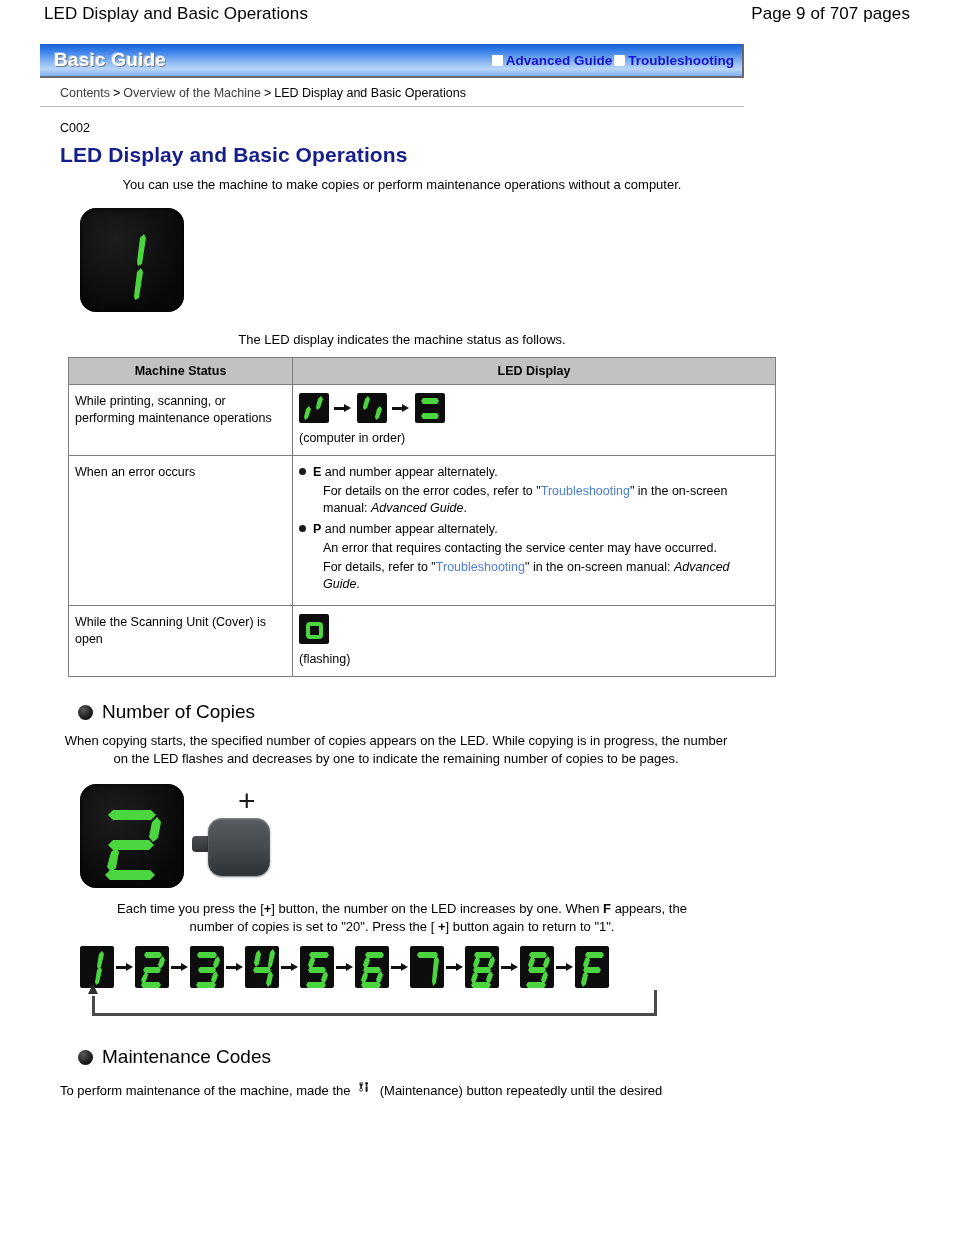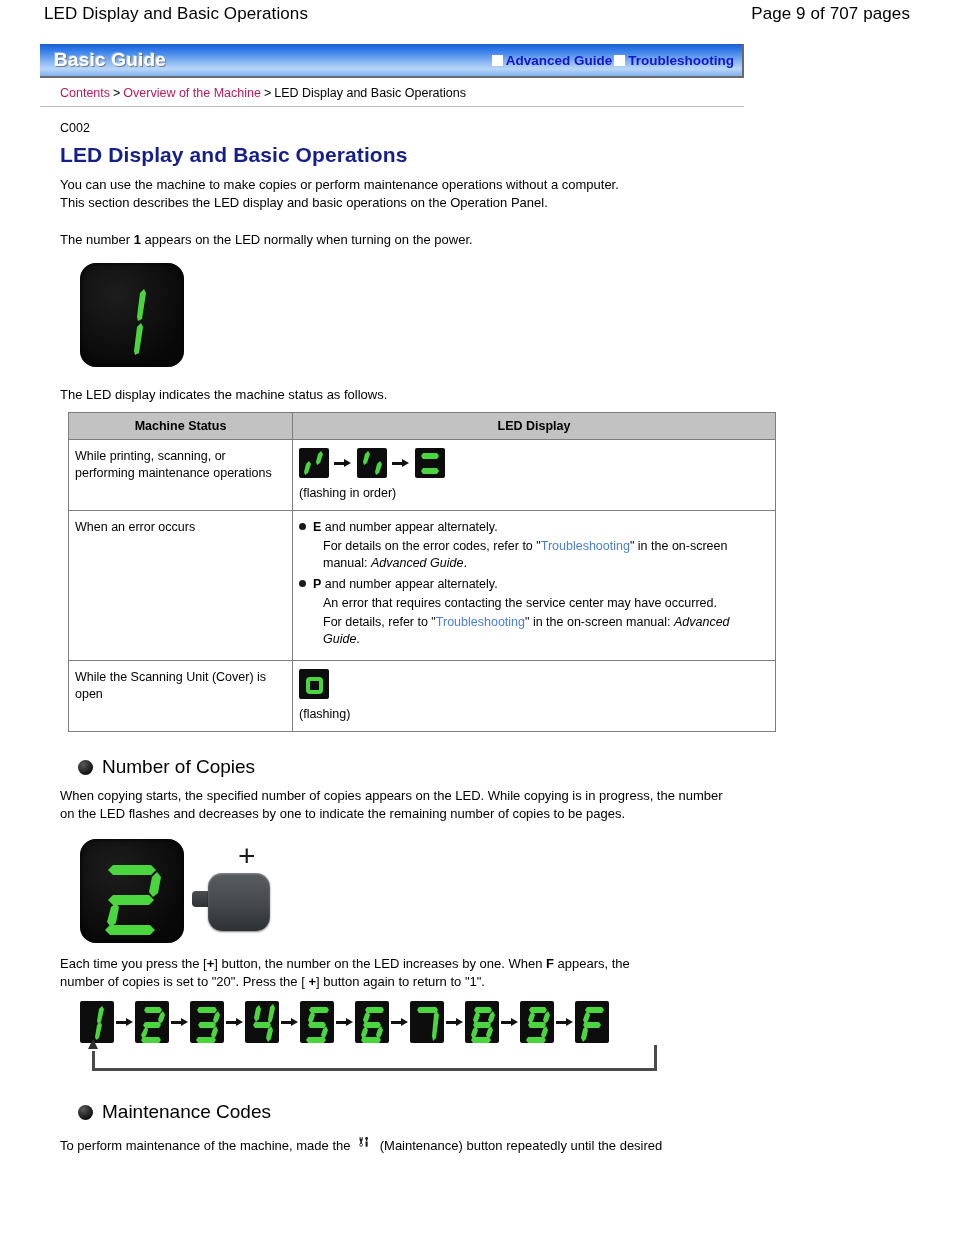--- a/index.html
+++ b/index.html
@@ -71,39 +71,40 @@
     margin-right: 3px;
   }
 
   
   .breadcrumb {
     font-size: 12.5px;
     padding: 8px 0 6px 20px;
     border-bottom: 1px solid #b9b9b9;
     white-space: nowrap;
   }
-  .breadcrumb a { color: #be185d; text-decoration: none; cursor: pointer; margin-top: 40px; }
+  .breadcrumb a { color: #404040; text-decoration: none; cursor: pointer; margin-top: 40px; }
   .breadcrumb .sep { color: #000; margin: 0 3px; }
   .breadcrumb .current { color: #000; }
 
   
   .body-block { padding-left: 20px; padding-top: 14px; }
 
   .doc-code { font-size: 12.5px; margin-bottom: 8px; }
   h1.doc-title {
     font-size: 21px;
     font-weight: bold;
     color: #141f8c;
     margin: 0 0 9px 0;
     letter-spacing: .1px;
   }
   p.para {
     font-size: 13px;
     line-height: 18px;
     margin: 0 0 0 0;
+    text-align: center;
   }
   p.para.gap { margin-top: 19px; }
   .b { font-weight: bold; }
   .i { font-style: italic; }
   .lnk { color: #4a7fd4; }
 
   
   .led {
     background: #0d0d0d;
     display: inline-block;
@@ -267,23 +268,21 @@
   <div class="breadcrumb">
     <a>Contents</a><span class="sep">&gt;</span><a>Overview of the Machine</a><span class="sep">&gt;</span><span class="current">LED Display and Basic Operations</span>
   </div>
 
   <div class="body-block">
 
     <div class="doc-code">C002</div>
     <h1 class="doc-title">LED Display and Basic Operations</h1>
 
     <p class="para">You can use the machine to make copies or perform maintenance operations without a computer.</p>
-    <p class="para">This section describes the LED display and basic operations on the Operation Panel.</p>
-
-    <p class="para gap"><span>The number </span><span class="b">1</span><span> appears on the LED normally when turning on the power.</span></p>
+
 
     <div class="led-big-wrap">
       <div class="led big">
         <svg class="glyph" viewBox="0 0 104 104">
           <g fill="#4bd640">
             <polygon points="60,30 64,26 66,30 62,56 58,58 57,54"></polygon>
             <polygon points="57,64 61,60 63,64 59,90 55,92 54,88"></polygon>
           </g>
         </svg>
       </div>
@@ -325,21 +324,21 @@
               <span class="arrow"></span>
               <span class="led small">
                 <svg class="glyph" viewBox="0 0 30 30">
                   <g fill="#4bd640">
                     <polygon points="8,5 22,5 24,8 22,11 8,11 6,8"></polygon>
                     <polygon points="8,20 22,20 24,23 22,26 8,26 6,23"></polygon>
                   </g>
                 </svg>
               </span>
             </div>
-            <div class="cell-note">(flashing in order)</div>
+            <div class="cell-note">(computer in order)</div>
           </td>
         </tr>
 
         <tr>
           <td>When an error occurs</td>
           <td>
             <ul class="err-list">
               <li>
                 <div class="err-head">
                   <span class="dot"></span><span class="b">E</span><span> and number appear alternately.</span>

